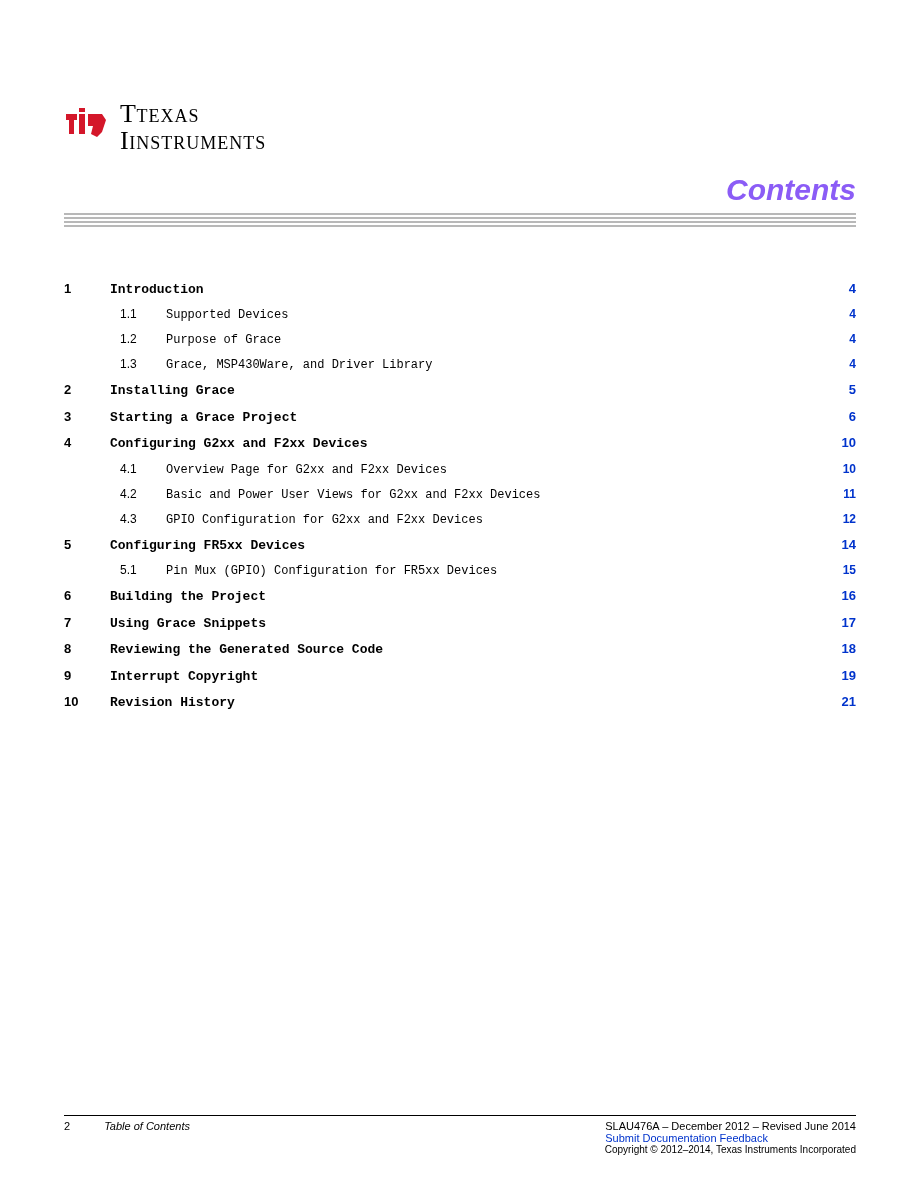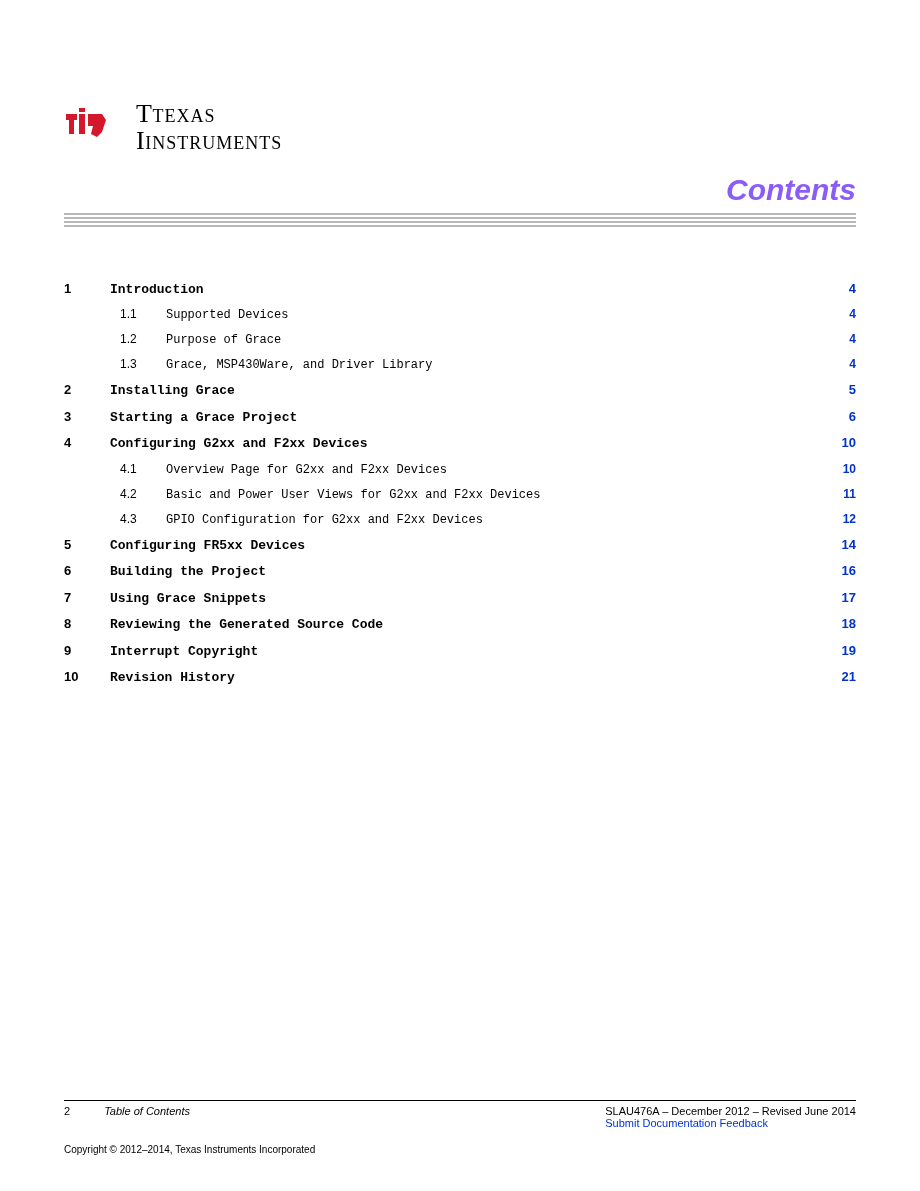--- a/index.html
+++ b/index.html
@@ -10,21 +10,21 @@
     font-family: Arial, Helvetica, sans-serif;
     position: relative;
     color: #000;
   }
   .page {
     padding: 100px 64px 0 64px;
   }
   .logo-row {
     display: flex;
     align-items: center;
-    gap: 24px;
+    gap: 8px;
     margin-bottom: 18px;
   }
   .logo-mark svg { display:block; }
   .logo-text {
     font-family: Georgia, 'Times New Roman', serif;
     font-weight: normal;
     color: #000;
     line-height: 1.05;
     letter-spacing: 0.5px;
   }
@@ -135,23 +135,23 @@
     text-align: center;
   }
   .footer-right {
     text-align: left;
     font-size: 11px;
   }
   .footer-link {
     color: #0033cc;
   }
   .footer-copy {
-    text-align: left;
+    text-align: right;
     font-size: 10px;
-    margin-top: 15px;
+    margin-top: 0;
   }
 </style>
 </head>
 <body>
 
 <div class="page">
 
   <div class="logo-row">
     <span class="logo-mark">
       <svg width="48" height="38" viewBox="0 0 48 38">
@@ -234,20 +234,26 @@
         <span class="num-col">4.3</span>
         <span class="label">GPIO Configuration for G2xx and F2xx Devices</span>
         <span class="leader"></span>
         <span class="pg">12</span>
       </div>
       <div class="entry top-level">
         <span class="num-col">5</span>
         <span class="label">Configuring FR5xx Devices</span>
         <span class="leader"></span>
         <span class="pg">14</span>
+      </div>
+      <div class="entry sub">
+        <span class="num-col">5.1</span>
+        <span class="label">Pin Mux (GPIO) Configuration for FR5xx Devices</span>
+        <span class="leader"></span>
+        <span class="pg">15</span>
       </div>
       <div class="entry top-level">
         <span class="num-col">6</span>
         <span class="label">Building the Project</span>
         <span class="leader"></span>
         <span class="pg">16</span>
       </div>
       <div class="entry top-level">
         <span class="num-col">7</span>
         <span class="label">Using Grace Snippets</span>

